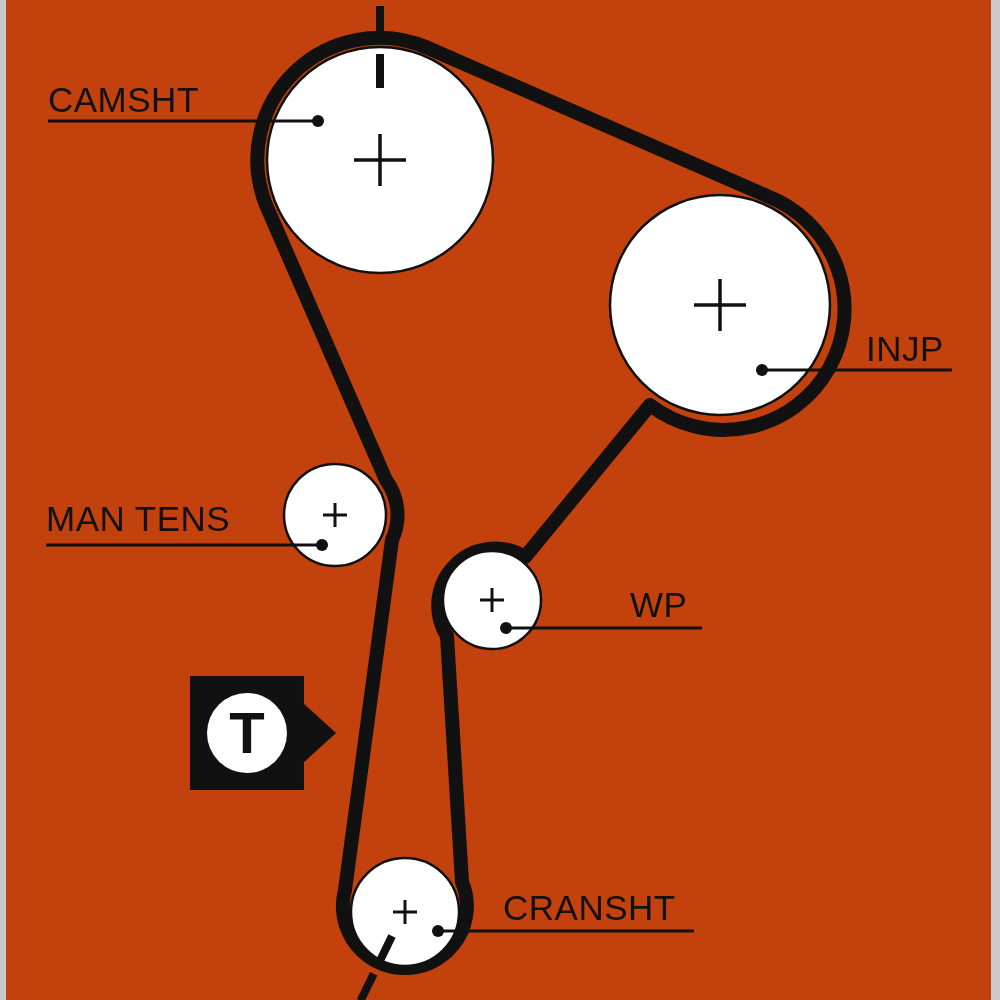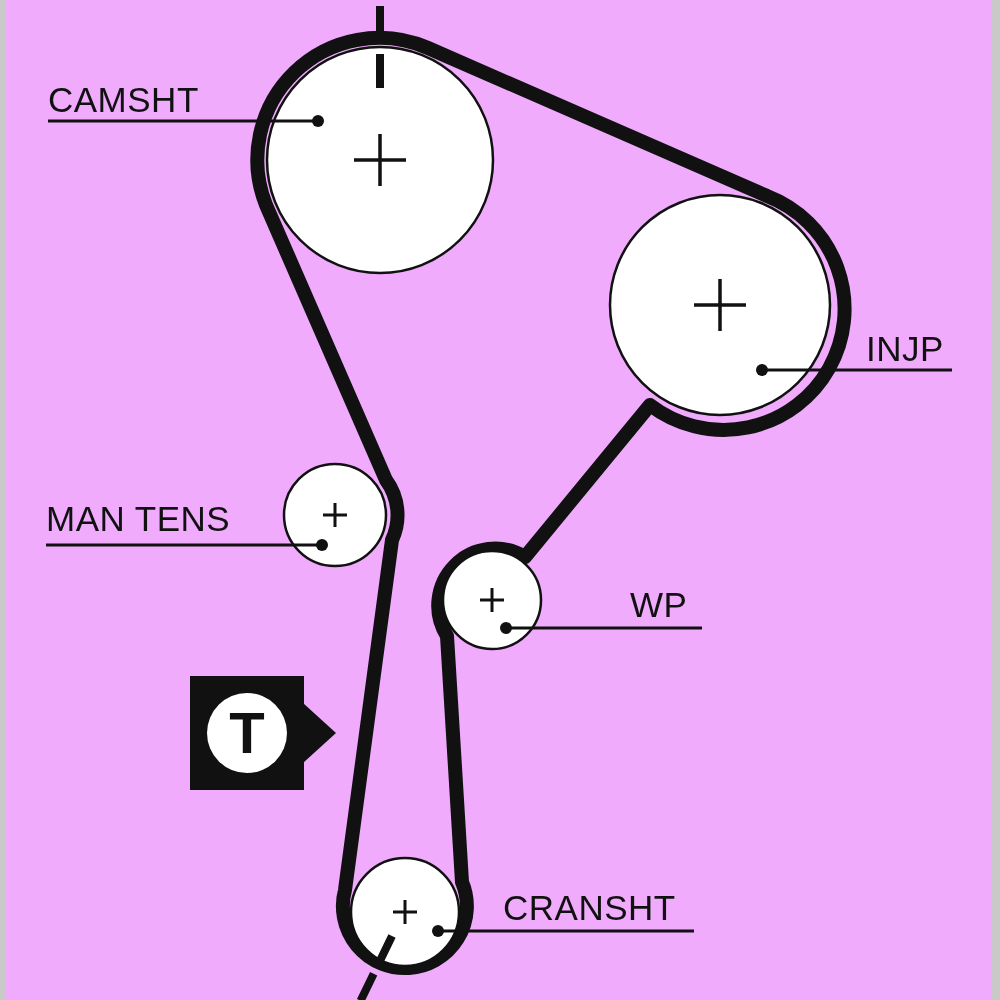--- a/index.html
+++ b/index.html
@@ -8,21 +8,21 @@
     width: 1000px;
     height: 1000px;
     background: #ffffff;
     font-family: "Liberation Sans", sans-serif;
   }
   #stage {
     position: relative;
     width: 1000px;
     height: 1000px;
     overflow: hidden;
-    background: #f0abfc;
+    background: #c2410c;
   }
   svg { display: block; }
   text.callout {
     font-family: "Liberation Sans", sans-serif;
     font-size: 35px;
     fill: #111111;
     letter-spacing: 0.5px;
   }
   text.t-glyph {
     font-family: "Liberation Sans", sans-serif;

